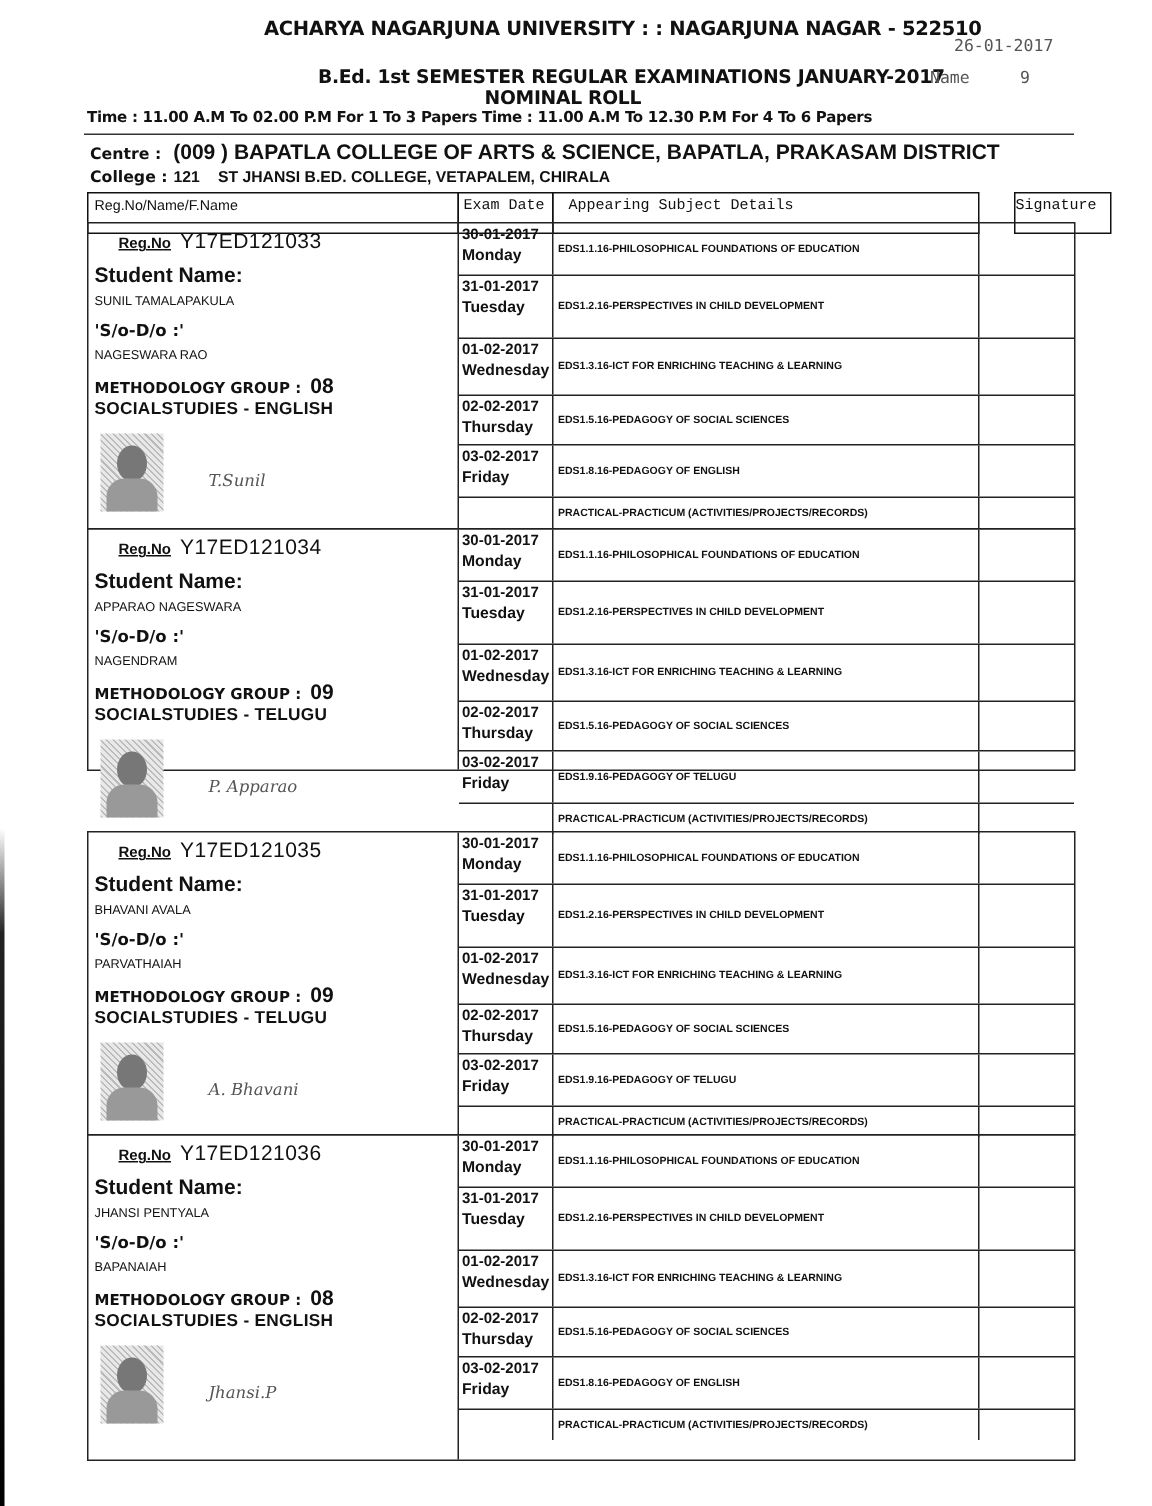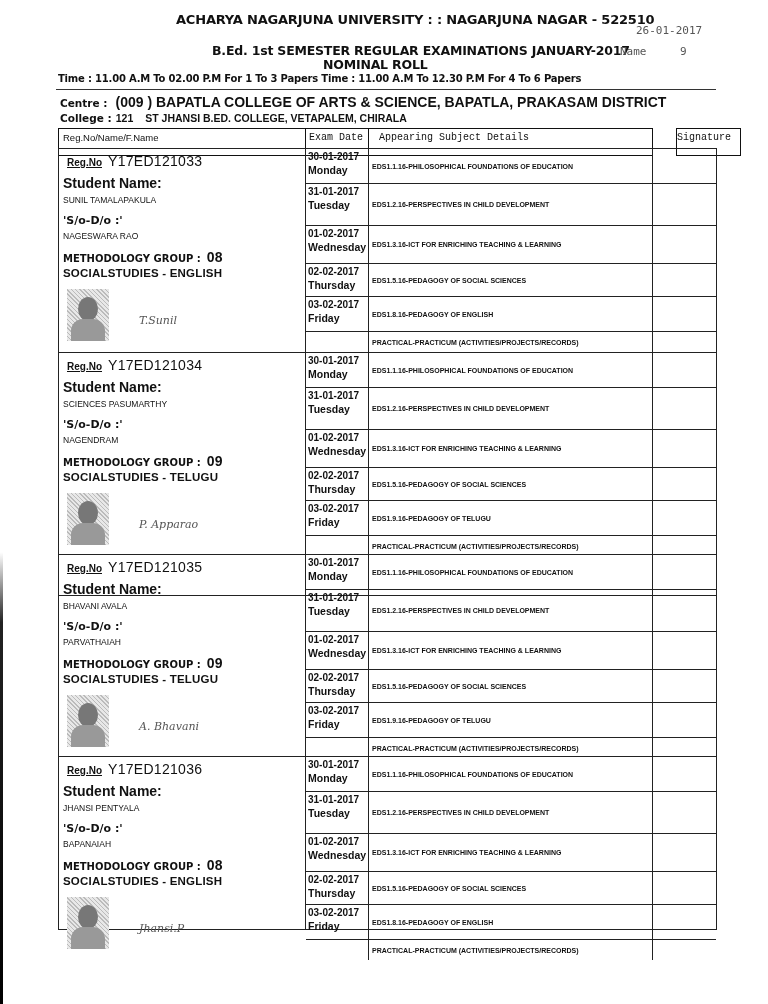--- a/index.html
+++ b/index.html
@@ -28,21 +28,21 @@
   #college .val { margin-left: 12px; }
 
   .th { position: absolute; top: 128px; height: 28px; border: 1px solid #111; box-sizing: border-box; font-size: 9.5px; line-height: 17px; }
   #th-reg { left: 58px; width: 248px; padding-left: 4px; font-family: "Liberation Sans", sans-serif; }
   #th-date { left: 305px; width: 64px; padding-left: 3px; font-family: "Liberation Mono", monospace; font-size: 10px; }
   #th-subj { left: 368px; width: 285px; padding-left: 10px; font-family: "Liberation Mono", monospace; font-size: 10px; }
   #th-sig { left: 676px; width: 65px; text-align: left; padding-right: 2px; font-family: "Liberation Mono", monospace; font-size: 10px; }
 
   .block { position: absolute; left: 58px; width: 659px; border: 1px solid #222; box-sizing: border-box; }
   .info { position: absolute; left: 0; top: 0; width: 247px; height: 100%; border-right: 1px solid #222; box-sizing: border-box; }
-  .reg { position: absolute; left: 8px; top: 3px; white-space: nowrap; }
+  .reg { position: absolute; left: 20px; top: 3px; white-space: nowrap; }
   .reg .lbl { font-size: 10px; font-weight: bold; text-decoration: underline; }
   .reg .val { font-size: 14px; margin-left: 6px; font-weight: normal; letter-spacing: 0.3px; }
   .sn-lbl { position: absolute; left: 4px; top: 26px; font-size: 14px; font-weight: bold; }
   .sn-val { position: absolute; left: 4px; top: 46px; font-size: 8.5px; }
   .so-lbl { position: absolute; left: 4px; top: 65px; font-size: 11px; font-weight: bold; font-family: "DejaVu Sans", sans-serif; }
   .so-val { position: absolute; left: 4px; top: 82px; font-size: 8.5px; }
   .mg { position: absolute; left: 4px; top: 100px; font-size: 10px; font-weight: bold; font-family: "DejaVu Sans", sans-serif; white-space: nowrap; }
   .mg .num { font-size: 14px; margin-left: 6px; font-family: "Liberation Sans", sans-serif; }
   .grp { position: absolute; left: 4px; top: 118px; font-size: 11.5px; font-weight: bold; font-family: "Liberation Sans", sans-serif; white-space: nowrap; letter-spacing: 0.2px; }
   .photo { position: absolute; left: 8px; top: 140px; width: 42px; height: 52px;
@@ -146,25 +146,25 @@
         <div class="row" style="top:183px;height:20px">
           <div class="d">
             <span class="dt"></span>
             <span class="dy"></span>
           </div>
           <div class="s">PRACTICAL-PRACTICUM (ACTIVITIES/PROJECTS/RECORDS)</div>
           <div class="sig"></div>
         </div>
       </div>
     </div>
-    <div class="block" style="top: 352px; height: 244px;">
+    <div class="block" style="top: 352px; height: 162px;">
       <div class="info">
         <div class="reg"><span class="lbl">Reg.No</span><span class="val">Y17ED121034</span></div>
         <div class="sn-lbl">Student Name:</div>
-        <div class="sn-val">SCIENCES PASUMARTHY</div>
+        <div class="sn-val">APPARAO NAGESWARA</div>
         <div class="so-lbl">'S/o-D/o :'</div>
         <div class="so-val">NAGENDRAM</div>
         <div class="mg"><span>METHODOLOGY GROUP :</span><span class="num">09</span></div>
         <div class="grp">SOCIALSTUDIES - TELUGU</div>
         <div class="photo">
           <div class="face"></div>
           <div class="body"></div>
         </div>
         <div class="sign">P. Apparao</div>
       </div>
@@ -278,21 +278,21 @@
         <div class="row" style="top:183px;height:20px">
           <div class="d">
             <span class="dt"></span>
             <span class="dy"></span>
           </div>
           <div class="s">PRACTICAL-PRACTICUM (ACTIVITIES/PROJECTS/RECORDS)</div>
           <div class="sig"></div>
         </div>
       </div>
     </div>
-    <div class="block" style="top: 756px; height: 174px;">
+    <div class="block" style="top: 756px; height: 218px;">
       <div class="info">
         <div class="reg"><span class="lbl">Reg.No</span><span class="val">Y17ED121036</span></div>
         <div class="sn-lbl">Student Name:</div>
         <div class="sn-val">JHANSI PENTYALA</div>
         <div class="so-lbl">'S/o-D/o :'</div>
         <div class="so-val">BAPANAIAH</div>
         <div class="mg"><span>METHODOLOGY GROUP :</span><span class="num">08</span></div>
         <div class="grp">SOCIALSTUDIES - ENGLISH</div>
         <div class="photo">
           <div class="face"></div>

